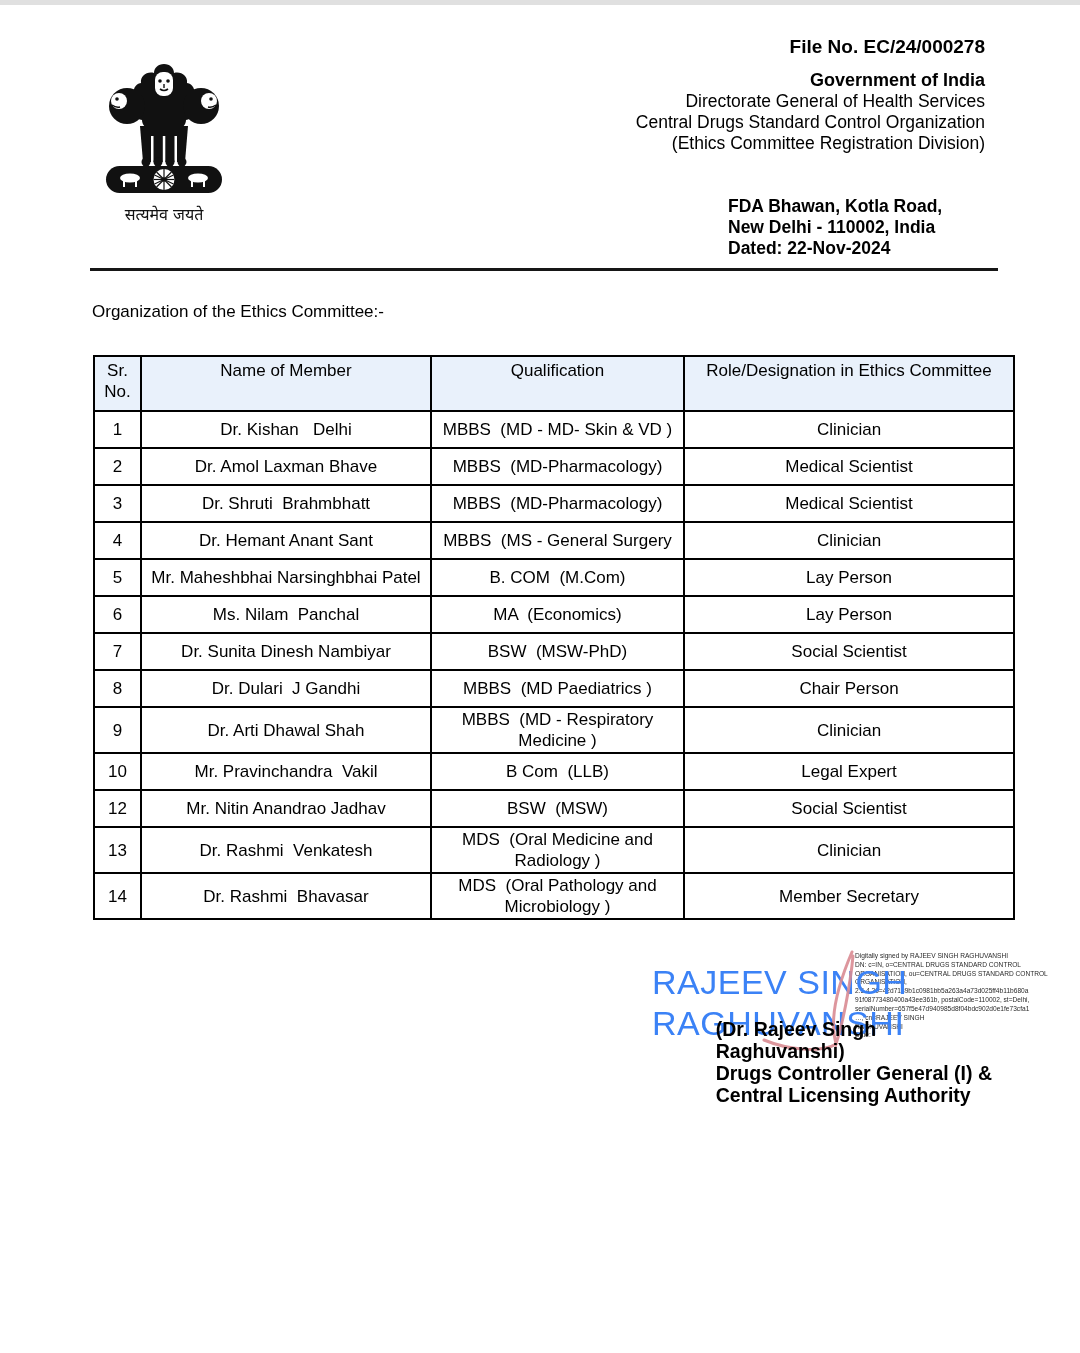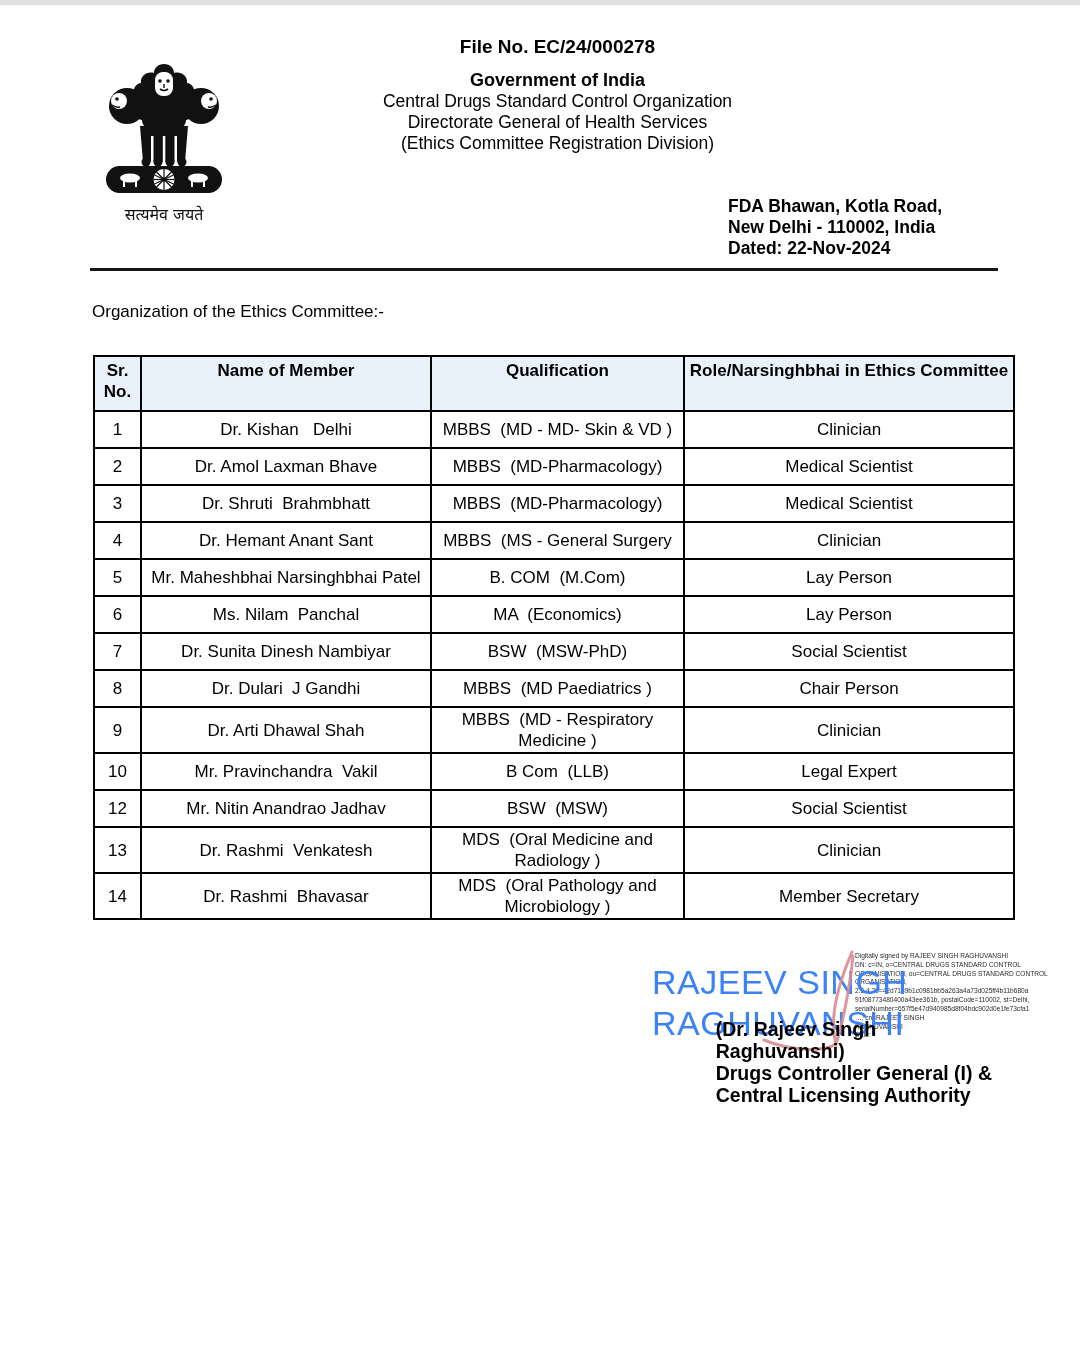--- a/index.html
+++ b/index.html
@@ -8,41 +8,41 @@
     font-family:"Liberation Sans", sans-serif; color:#000; overflow:hidden;
   }
   .top-strip { position:absolute; left:0; top:0; width:1080px; height:5px; background:#e0e0e0; }
 
   
   .emblem { position:absolute; left:98px; top:60px; width:132px; text-align:center; }
   .emblem svg { display:block; margin:0 auto; }
   .emblem-caption { font-family:"DejaVu Sans", sans-serif; font-size:16px; color:#111; margin-top:3px; white-space:nowrap; }
 
   
-  .header-block { position:absolute; left:130px; top:36px; width:855px; text-align:center; }
+  .header-block { position:absolute; left:130px; top:36px; width:855px; text-align:right; }
   .file-no { font-size:19px; font-weight:bold; margin-bottom:12px; }
   .org-bold { font-size:18px; font-weight:bold; margin-bottom:0; }
   .org-line { font-size:17.5px; line-height:21px; }
 
   
   .address { position:absolute; left:728px; top:196px; font-size:17.5px; font-weight:bold; line-height:21px; white-space:pre-line; }
   .divider { position:absolute; left:90px; top:268px; width:908px; height:3px; background:#161616; }
 
   .section-title { position:absolute; left:92px; top:302px; font-size:17px; }
 
   
   table.committee { position:absolute; left:93px; top:355px; width:920px; border-collapse:collapse; table-layout:fixed; }
   .committee col.c-sr   { width:47px; }
   .committee col.c-name { width:290px; }
   .committee col.c-qual { width:253px; }
   .committee col.c-role { width:330px; }
   .committee th, .committee td { border:2px solid #000; }
   .committee thead tr { height:55px; }
   .committee th {
-    background:#e9f1fb; font-size:17px; font-weight:bold;
+    background:#e9f1fb; font-size:17px; font-weight:normal;
     vertical-align:top; padding:3px 1px; text-align:center; line-height:21px;
   }
   .committee tbody tr { height:37px; }
   .committee td {
     font-size:17px; text-align:center; vertical-align:middle;
     padding:1px 3px; line-height:21px; white-space:pre-wrap;
   }
 
   
   .signature { position:absolute; left:640px; top:946px; width:432px; height:180px; }
@@ -118,22 +118,22 @@
         <rect x="91" y="120" width="2" height="7" fill="#fff"></rect>
         <rect x="103" y="120" width="2" height="7" fill="#fff"></rect>
       </g>
     </svg>
     <div class="emblem-caption">सत्यमेव जयते</div>
   </div>
 
   <div class="header-block">
     <div class="file-no">File No. EC/24/000278</div>
     <div class="org-bold">Government of India</div>
+    <div class="org-line">Directorate General of Health Services</div>
     <div class="org-line">Central Drugs Standard Control Organization</div>
-    <div class="org-line">Directorate General of Health Services</div>
     <div class="org-line">(Ethics Committee Registration Division)</div>
   </div>
 
   <div class="address">FDA Bhawan, Kotla Road,
 New Delhi - 110002, India
 Dated: 22-Nov-2024</div>
   <div class="divider"></div>
 
   <div class="section-title">Organization of the Ethics Committee:-</div>
 
@@ -142,21 +142,21 @@
       <col class="c-sr">
         <col class="c-name">
         <col class="c-qual">
         <col class="c-role">
     </colgroup>
     <thead>
       <tr id="head-row">
           <th>Sr. No.</th>
           <th>Name of Member</th>
           <th>Qualification</th>
-          <th>Role/Narsinghbhai in Ethics Committee</th>
+          <th>Role/Designation in Ethics Committee</th>
         </tr>
     </thead>
     <tbody id="table-body">
     <tr>
       <td>1</td>
       <td>Dr. Kishan   Delhi</td>
       <td>MBBS  (MD - MD- Skin &amp; VD )</td>
       <td>Clinician</td>
     </tr>
 

